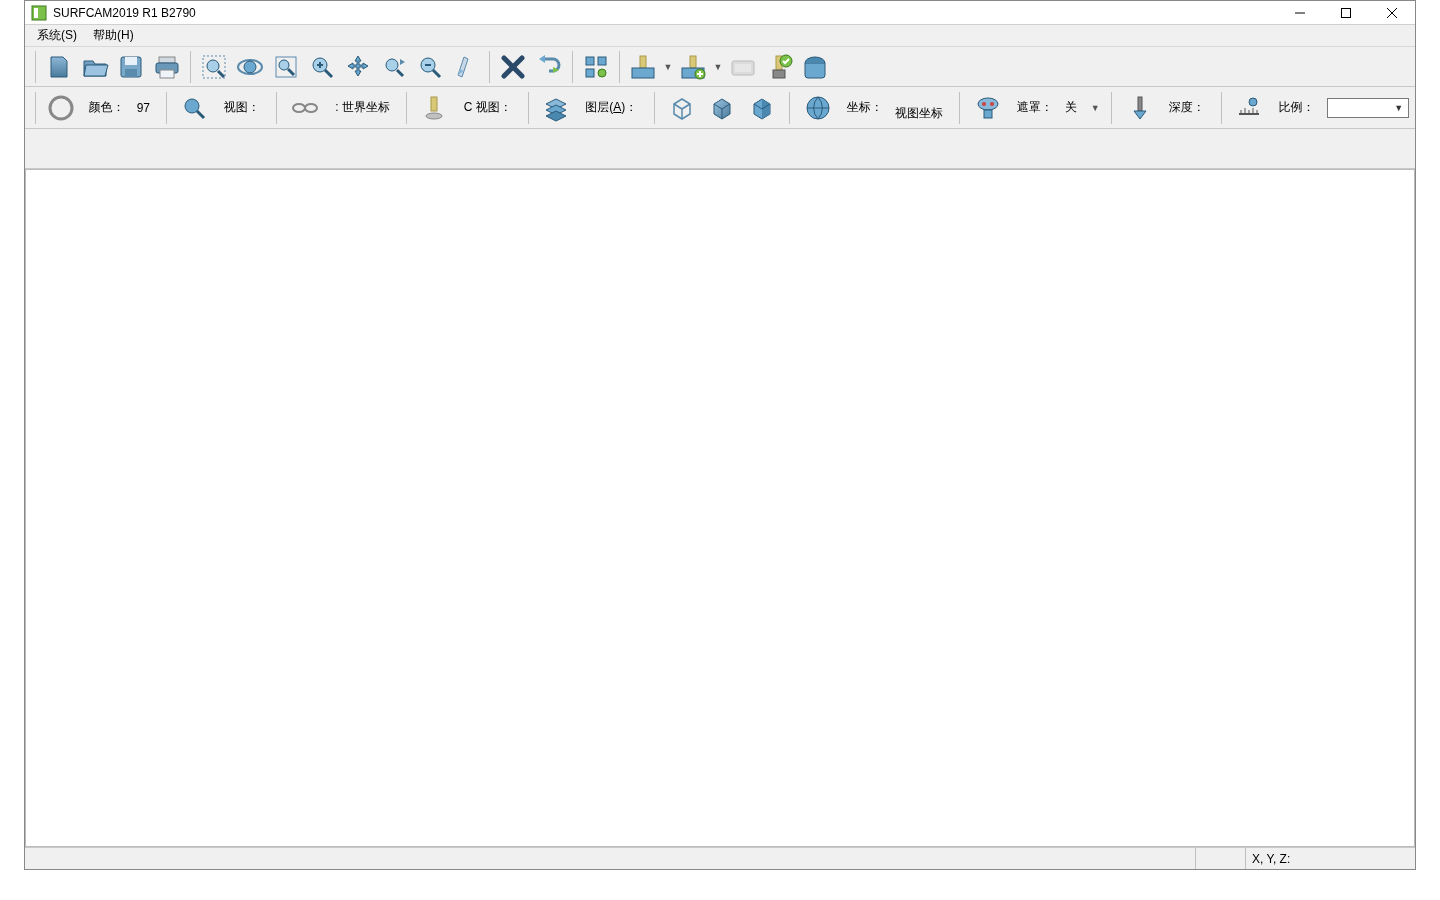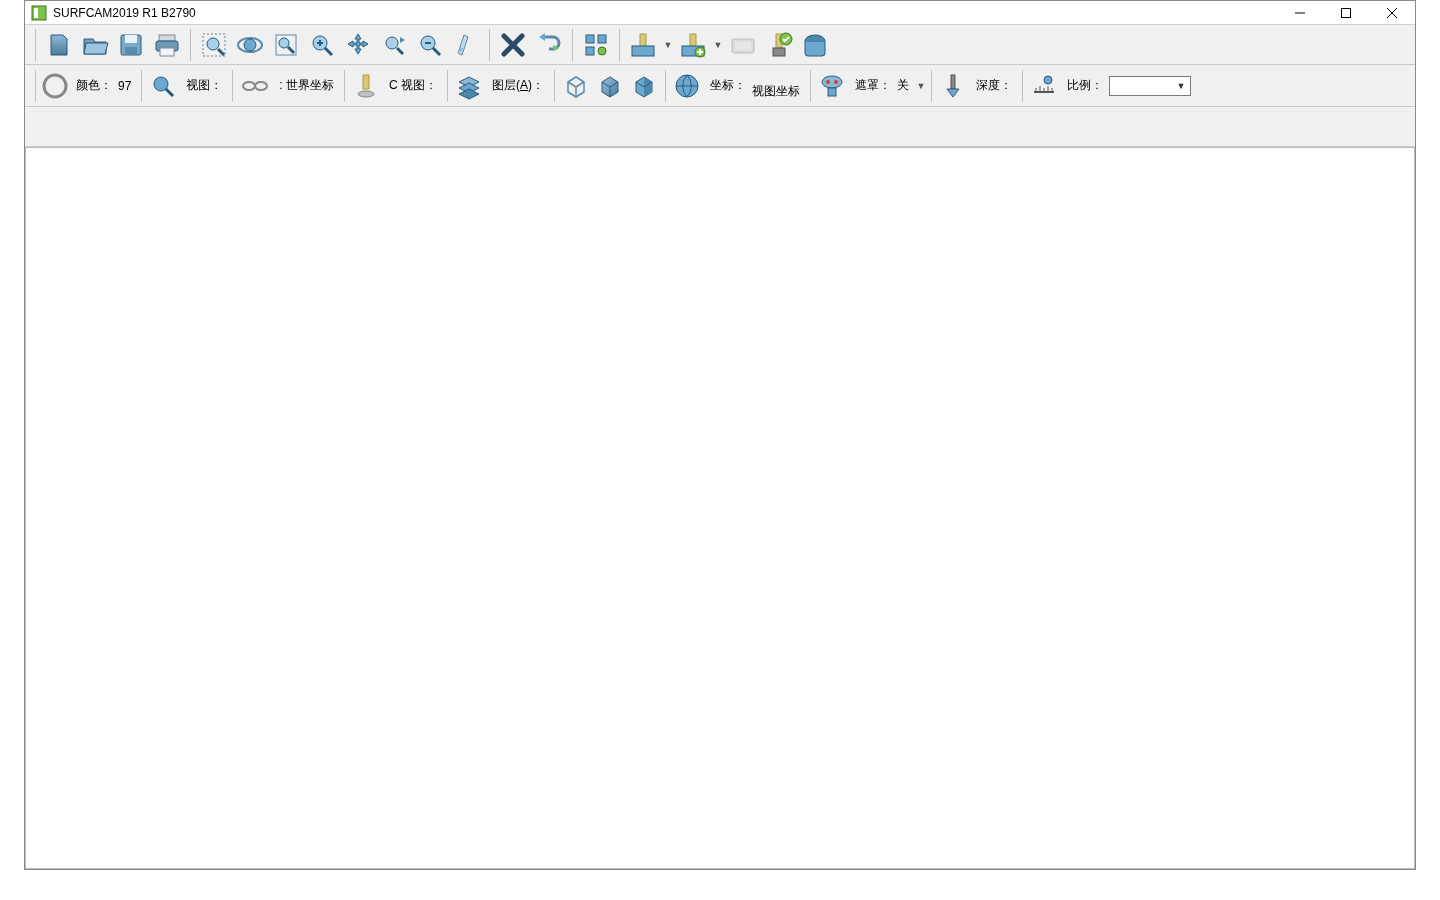--- a/index.html
+++ b/index.html
@@ -6,21 +6,21 @@
 html,body{width:1440px;height:900px;overflow:hidden;background:#fff;}
 .window{width:1392px;height:870px;margin:0 auto;border:1px solid #888;background:#f0f0f0;display:flex;flex-direction:column;position:relative;}
 .titlebar{height:24px;background:#fff;display:flex;align-items:center;border-bottom:1px solid #d0d0d0;font-size:12px;}
 .titlebar .app-icon{width:16px;height:16px;margin:0 6px;}
 .titlebar .title-text{flex:0 0 auto;color:#000;}
 .titlebar .spacer{flex:1;}
 .win-btn{width:46px;height:24px;display:flex;align-items:center;justify-content:center;}
 .menubar{height:22px;background:#f0f0f0;display:flex;align-items:center;padding:0 4px;font-size:12px;color:#000;border-bottom:1px solid #d8d8d8;}
 .menu-item{padding:2px 8px;}
 .toolbar{display:flex;align-items:center;background:#f0f0f0;border-bottom:1px solid #c8c8c8;height:40px;padding:2px 6px;gap:2px;}
-.toolbar2{display:flex;align-items:center;background:#f0f0f0;border-bottom:1px solid #c8c8c8;height:42px;padding:2px 6px;font-size:12px;color:#000;}
+.toolbar2{display:flex;align-items:center;background:#f0f0f0;border-bottom:1px solid #c8c8c8;height:42px;padding:2px 6px;font-size:12px;color:#000;justify-content:space-between;}
 .sep{width:1px;height:32px;background:#c0c0c0;margin:0 4px;}
 .tbtn{width:34px;height:34px;display:flex;align-items:center;justify-content:center;border:1px solid transparent;border-radius:2px;}
 .dd{width:12px;display:flex;align-items:center;justify-content:center;font-size:9px;color:#555;}
 .tlabel{padding:0 6px;white-space:nowrap;}
 .combo{width:82px;height:20px;border:1px solid #7a7a7a;background:#fff;display:flex;align-items:center;justify-content:flex-end;padding-right:2px;}
 .combo .arrow{width:14px;text-align:center;font-size:9px;color:#333;}
 .emptyrow{height:40px;background:#f0f0f0;border-bottom:1px solid #c8c8c8;}
 .workspace{flex:1;background:#fff;border:1px solid #bbb;margin:0;}
 .statusbar{height:22px;background:#f0f0f0;border-top:1px solid #c8c8c8;display:flex;align-items:center;font-size:12px;}
 .statusbar .cell{border-left:1px solid #c0c0c0;height:100%;display:flex;align-items:center;padding:0 6px;}
@@ -51,20 +51,24 @@
         </svg>
       </div>
     <div class="win-btn close">
         <svg width="10" height="10">
           <line x1="0" y1="0" x2="10" y2="10" stroke="#000"></line>
           <line x1="10" y1="0" x2="0" y2="10" stroke="#000"></line>
         </svg>
       </div>
   </div>
 
+  <div class="menubar">
+    <div class="menu-item">系统(S)</div>
+    <div class="menu-item">帮助(H)</div>
+  </div>
 
   <div class="toolbar">
     <div class="sep"></div>
     <div class="tbtn">
       <svg width="28" height="28">
           <defs>
             <linearGradient id="g1" x1="0" y1="0" x2="0" y2="1">
               <stop offset="0" stop-color="#8fb8d8"></stop>
               <stop offset="1" stop-color="#4a7a9a"></stop>
             </linearGradient>
@@ -327,14 +331,19 @@
     <span class="tlabel">比例：</span>
     <div class="combo">
         <span class="arrow">▼</span>
       </div>
   </div>
 
   <div class="emptyrow"></div>
 
   <div class="workspace"></div>
 
+  <div class="statusbar">
+    <div style="flex:1;"></div>
+    <div class="cell" style="width:50px;"></div>
+    <div class="cell" style="width:170px;">X, Y, Z:</div>
+  </div>
 
 </div>
 
 </body></html>

